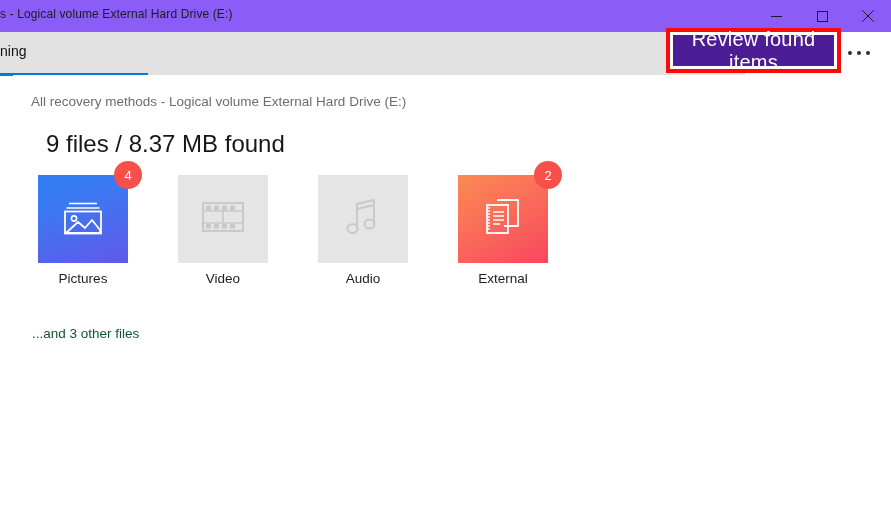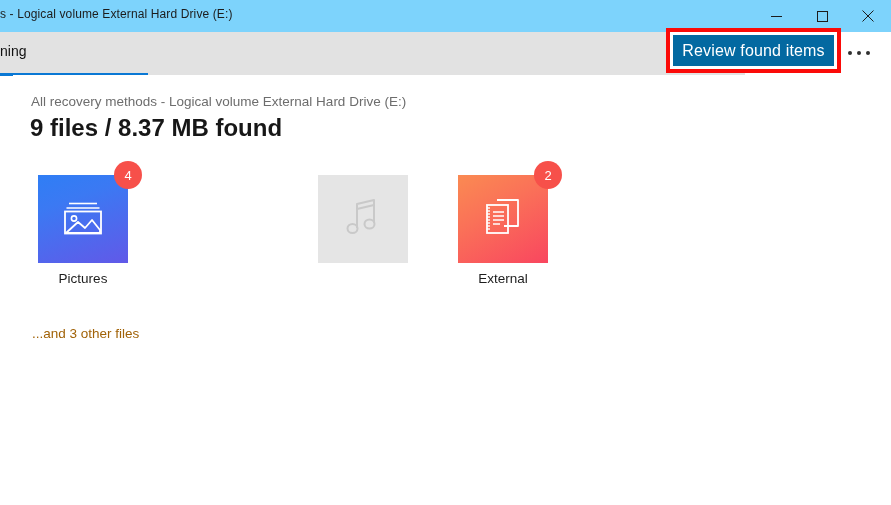--- a/index.html
+++ b/index.html
@@ -14,21 +14,21 @@
     overflow: hidden;
     position: relative;
     -webkit-font-smoothing: antialiased;
   }
 
   
   .titlebar {
     position: absolute;
     left: 0; top: 0;
     width: 891px; height: 32px;
-    background: #7dd3fc;
+    background: #8b5cf6;
     display: flex;
     align-items: center;
   }
   .titlebar-text {
     position: absolute;
     left: 0px; top: 7px;
     font-size: 12px;
     color: #1c1c1c;
     white-space: nowrap;
     letter-spacing: 0.01em;
@@ -74,23 +74,23 @@
     left: 666px; top: 28px;
     width: 175px; height: 45px;
     border: 4px solid #fb0a08;
     box-sizing: border-box;
     background: #ffffff;
   }
   .review-btn {
     position: absolute;
     left: 673px; top: 35px;
     width: 161px; height: 31px;
-    background: #0369a1;
+    background: #4c1d95;
     color: #ffffff;
-    font-size: 16px;
+    font-size: 20px;
     display: flex;
     align-items: center;
     justify-content: center;
     border: none;
     font-family: "Liberation Sans", sans-serif;
     cursor: default;
     padding: 0;
     letter-spacing: 0.01em;
   }
   .ellipsis-btn {
@@ -121,22 +121,22 @@
     font-size: 13.5px;
     color: #6d6d6d;
     white-space: nowrap;
   }
   .headline {
     position: absolute;
     left: 17px; top: 39px;
     font-size: 24px;
     color: #171717;
     white-space: nowrap;
-    font-weight: bold;
-    margin: 0;
+    font-weight: normal;
+    margin: 16px;
   }
 
   
   .tiles {
     position: absolute;
     left: 25px; top: 100px;
     width: 700px; height: 130px;
   }
   .tile {
     position: absolute;
@@ -179,21 +179,21 @@
     align-items: center;
     justify-content: center;
     line-height: 1;
   }
   .tile-icon { display: block; }
 
   .other-files {
     position: absolute;
     left: 19px; top: 251px;
     font-size: 13.5px;
-    color: #a16207;
+    color: #14532d;
     white-space: nowrap;
   }
 </style>
 </head>
 <body>
 
 <div class="titlebar">
   <div class="titlebar-text">s - Logical volume External Hard Drive (E:)</div>
   <div class="winbtns">
     <div class="winbtn">
@@ -244,32 +244,54 @@
             <rect x="5" y="14.5" width="36" height="22" fill="none" stroke="#ffffff" stroke-width="1.8"></rect>
             <circle cx="14" cy="21.5" r="2.6" fill="none" stroke="#ffffff" stroke-width="1.6"></circle>
             <path d="M6 36 L18 25 L25 31 L32 23 L40 33 L40 36 Z" fill="none" stroke="#ffffff" stroke-width="1.8" stroke-linejoin="round"></path>
           </svg>
         </span>
         <div class="badge">4</div>
       </div>
       <div class="tile-label">Pictures</div>
     </div>
 
+    <div class="tile" style="left:140px">
+      <div class="tile-box inactive">
+        <span class="tile-icon">
+          <svg width="46" height="38" viewBox="0 0 46 38">
+            <rect x="3" y="5" width="40" height="28" fill="none" stroke="#c9c9c9" stroke-width="2"></rect>
+            <rect x="6" y="7.5" width="5" height="4.5" fill="#c9c9c9"></rect>
+            <rect x="14" y="7.5" width="5" height="4.5" fill="#c9c9c9"></rect>
+            <rect x="22" y="7.5" width="5" height="4.5" fill="#c9c9c9"></rect>
+            <rect x="30" y="7.5" width="5" height="4.5" fill="#c9c9c9"></rect>
+            <rect x="6" y="26" width="5" height="4.5" fill="#c9c9c9"></rect>
+            <rect x="14" y="26" width="5" height="4.5" fill="#c9c9c9"></rect>
+            <rect x="22" y="26" width="5" height="4.5" fill="#c9c9c9"></rect>
+            <rect x="30" y="26" width="5" height="4.5" fill="#c9c9c9"></rect>
+            <line x1="23" y1="13" x2="23" y2="25" stroke="#c9c9c9" stroke-width="1.6"></line>
+            <line x1="3" y1="13" x2="43" y2="13" stroke="#c9c9c9" stroke-width="1.6"></line>
+            <line x1="3" y1="25" x2="43" y2="25" stroke="#c9c9c9" stroke-width="1.6"></line>
+          </svg>
+        </span>
+      </div>
+      <div class="tile-label">Video</div>
+    </div>
 
     <div class="tile" style="left:280px">
       <div class="tile-box inactive">
         <span class="tile-icon">
           <svg width="40" height="42" viewBox="0 0 40 42">
             <path d="M14 32 L14 8 L31 4 L31 27" fill="none" stroke="#c9c9c9" stroke-width="2" stroke-linejoin="round"></path>
             <line x1="14" y1="13" x2="31" y2="9" stroke="#c9c9c9" stroke-width="2"></line>
             <ellipse cx="9.5" cy="32.5" rx="5" ry="4.6" fill="none" stroke="#c9c9c9" stroke-width="2"></ellipse>
             <ellipse cx="26.5" cy="28" rx="5" ry="4.6" fill="none" stroke="#c9c9c9" stroke-width="2"></ellipse>
           </svg>
         </span>
       </div>
+      <div class="tile-label">Audio</div>
     </div>
 
     <div class="tile" style="left:420px">
       <div class="tile-box documents">
         <span class="tile-icon">
           <svg width="46" height="42" viewBox="0 0 46 42">
             <path d="M17 4 L38 4 L38 30 L24 30" fill="none" stroke="#ffffff" stroke-width="1.8" stroke-linejoin="round"></path>
             <rect x="7" y="9" width="21" height="28" fill="none" stroke="#ffffff" stroke-width="1.8"></rect>
             <line x1="7" y1="12" x2="10" y2="12" stroke="#ffffff" stroke-width="1.4"></line>
             <line x1="7" y1="15" x2="10" y2="15" stroke="#ffffff" stroke-width="1.4"></line>

